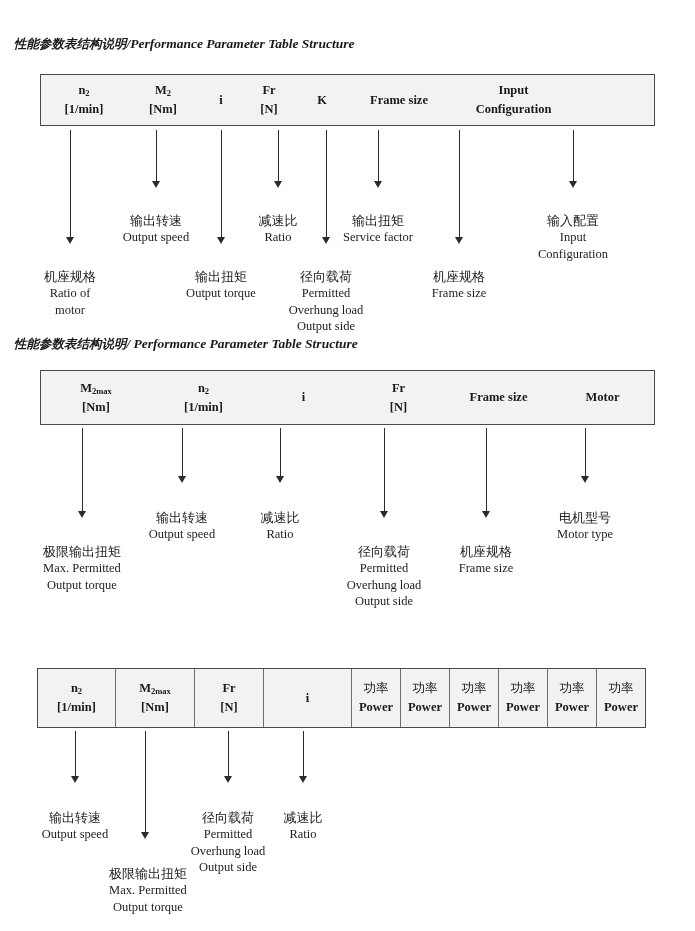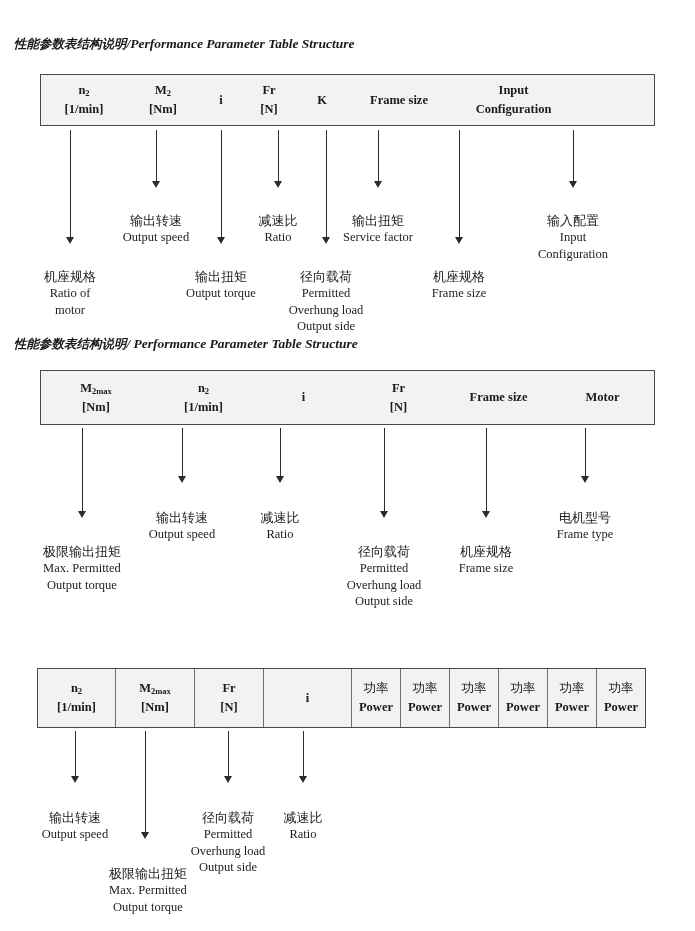--- a/index.html
+++ b/index.html
@@ -326,21 +326,21 @@
     <span class="en">Permitted</span>
     <span class="en">Overhung load</span>
     <span class="en">Output side</span>
   </div>
   <div class="ann" style="left:486px; top:521px; transform:translateX(-50%);">
     <span class="cn">机座规格</span>
     <span class="en">Frame size</span>
   </div>
   <div class="ann" style="left:585px; top:487px; transform:translateX(-50%);">
     <span class="cn">电机型号</span>
-    <span class="en">Frame type</span>
+    <span class="en">Motor type</span>
   </div>
 
 
   <div class="tbl tbl--divided" style="left:37px; top:668px; width:609px; height:60px;">
     <div class="tbl-cell va-center" style="width:77px;">
       <span class="l1"><span>n</span><sub>2</sub></span>
       <span class="l2">[1/min]</span>
     </div>
     <div class="tbl-cell va-center" style="width:79px;">
       <span class="l1"><span>M</span><sub>2max</sub></span>

